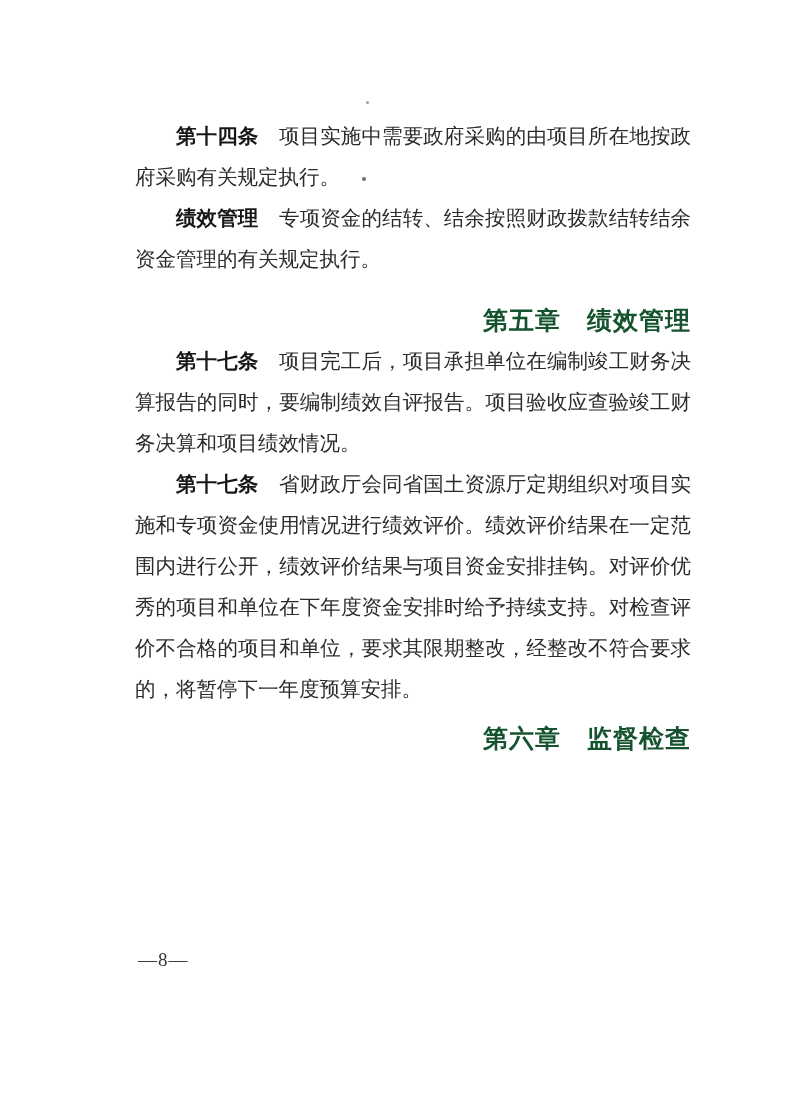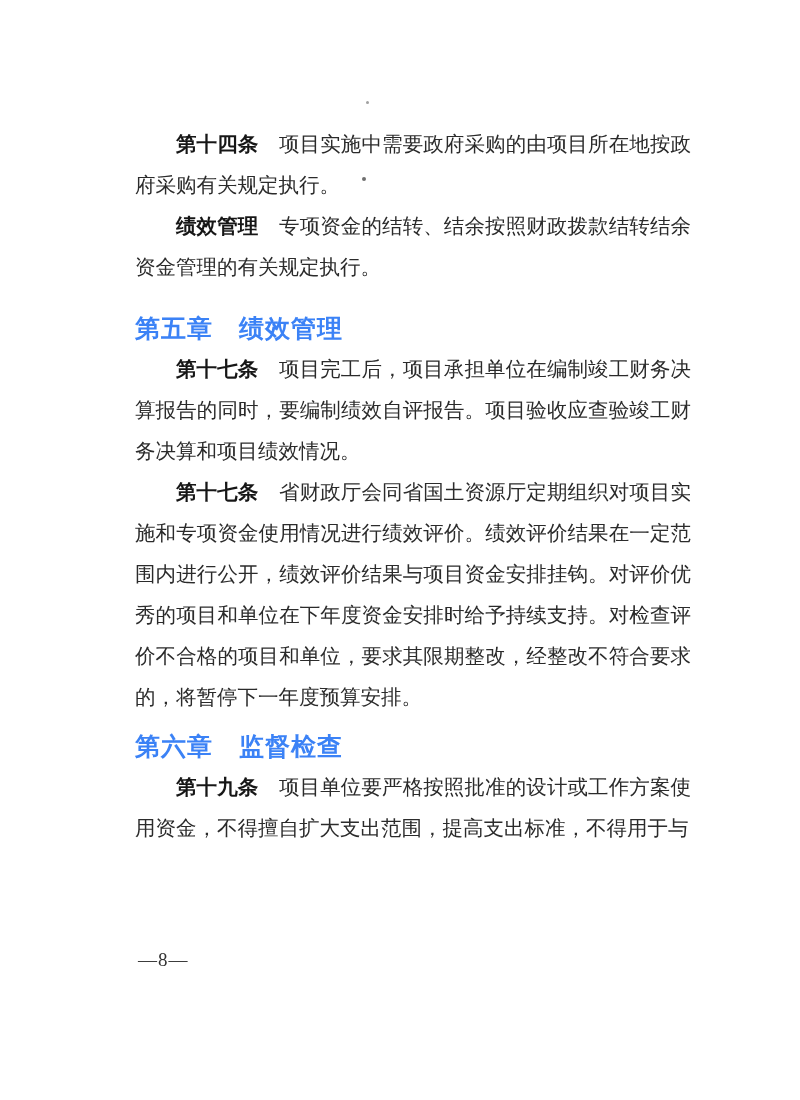--- a/index.html
+++ b/index.html
@@ -11,44 +11,44 @@
     height: 1100px;
     background: #ffffff;
     position: relative;
     overflow: hidden;
     font-family: "Liberation Serif", "DejaVu Serif", serif;
     color: #2b2b2b;
   }
   .doc-body {
     position: absolute;
     left: 135px;
-    top: 124px;
+    top: 116px;
     width: 556px;
     font-size: 20.5px;
     line-height: 41px;
     text-align: justify;
     letter-spacing: 0;
   }
   .doc-body p.article {
     margin: 0;
     text-indent: 41px; 
   }
   .doc-body p.article .term {
     font-weight: bold;
     color: #161616;
   }
   .doc-body h2.chapter {
     margin: 20px 0 0 0;
     text-indent: 0;
-    text-align: left;
+    text-align: right;
     font-family: "Liberation Sans", "DejaVu Sans", sans-serif;
     font-weight: bold;
     font-size: 25px;
     line-height: 41px;
-    color: #3b82f6;
+    color: #14532d;
     letter-spacing: 1px;
   }
   
   .doc-body h2.chapter:nth-of-type(2) {
     margin-top: 8px;
   }
   .page-number {
     position: absolute;
     left: 138px;
     top: 948px;
@@ -80,19 +80,18 @@
 </head>
 <body>
 
 <div class="doc-body">
     <p class="article"><span class="term">第十四条</span><span>　项目实施中需要政府采购的由项目所在地按政府采购有关规定执行。</span></p>
     <p class="article"><span class="term">绩效管理</span><span>　专项资金的结转、结余按照财政拨款结转结余资金管理的有关规定执行。</span></p>
     <h2 class="chapter">第五章　绩效管理</h2>
     <p class="article"><span class="term">第十七条</span><span>　项目完工后，项目承担单位在编制竣工财务决算报告的同时，要编制绩效自评报告。项目验收应查验竣工财务决算和项目绩效情况。</span></p>
     <p class="article"><span class="term">第十七条</span><span>　省财政厅会同省国土资源厅定期组织对项目实施和专项资金使用情况进行绩效评价。绩效评价结果在一定范围内进行公开，绩效评价结果与项目资金安排挂钩。对评价优秀的项目和单位在下年度资金安排时给予持续支持。对检查评价不合格的项目和单位，要求其限期整改，经整改不符合要求的，将暂停下一年度预算安排。</span></p>
     <h2 class="chapter">第六章　监督检查</h2>
-    <p class="article"><span class="term">第十九条</span><span>　项目单位要严格按照批准的设计或工作方案使用资金，不得擅自扩大支出范围，提高支出标准，不得用于与</span></p>
   </div>
 
 <div class="page-number">—8—</div>
 
 <div class="speck speck-top"></div>
 <div class="speck speck-after-line"></div>
 
 </body></html>

